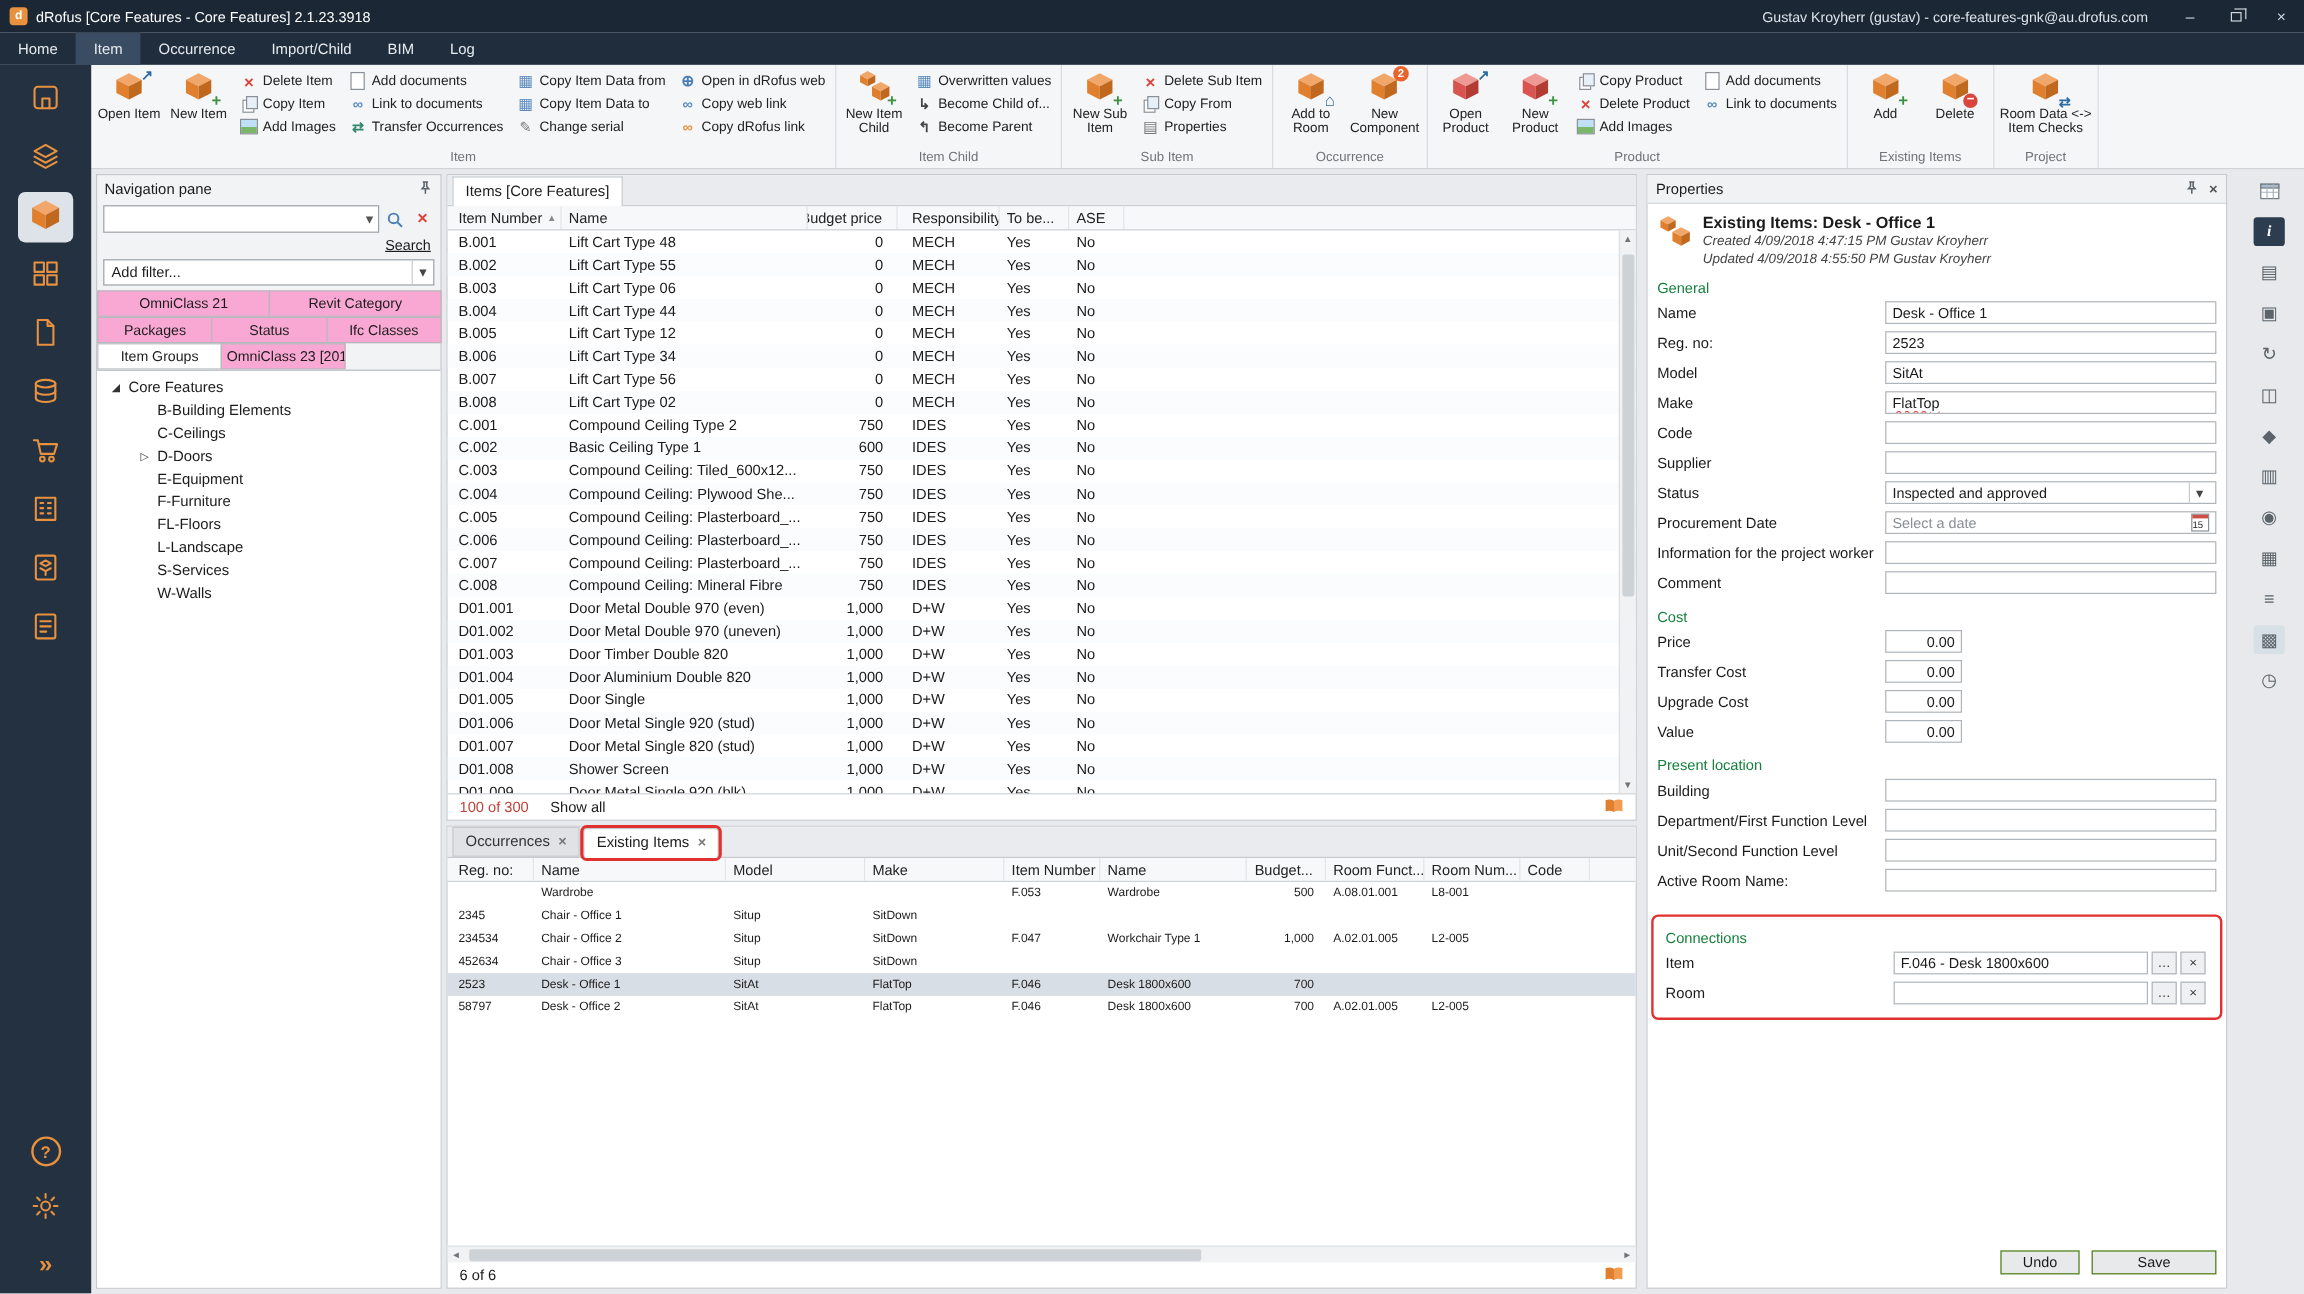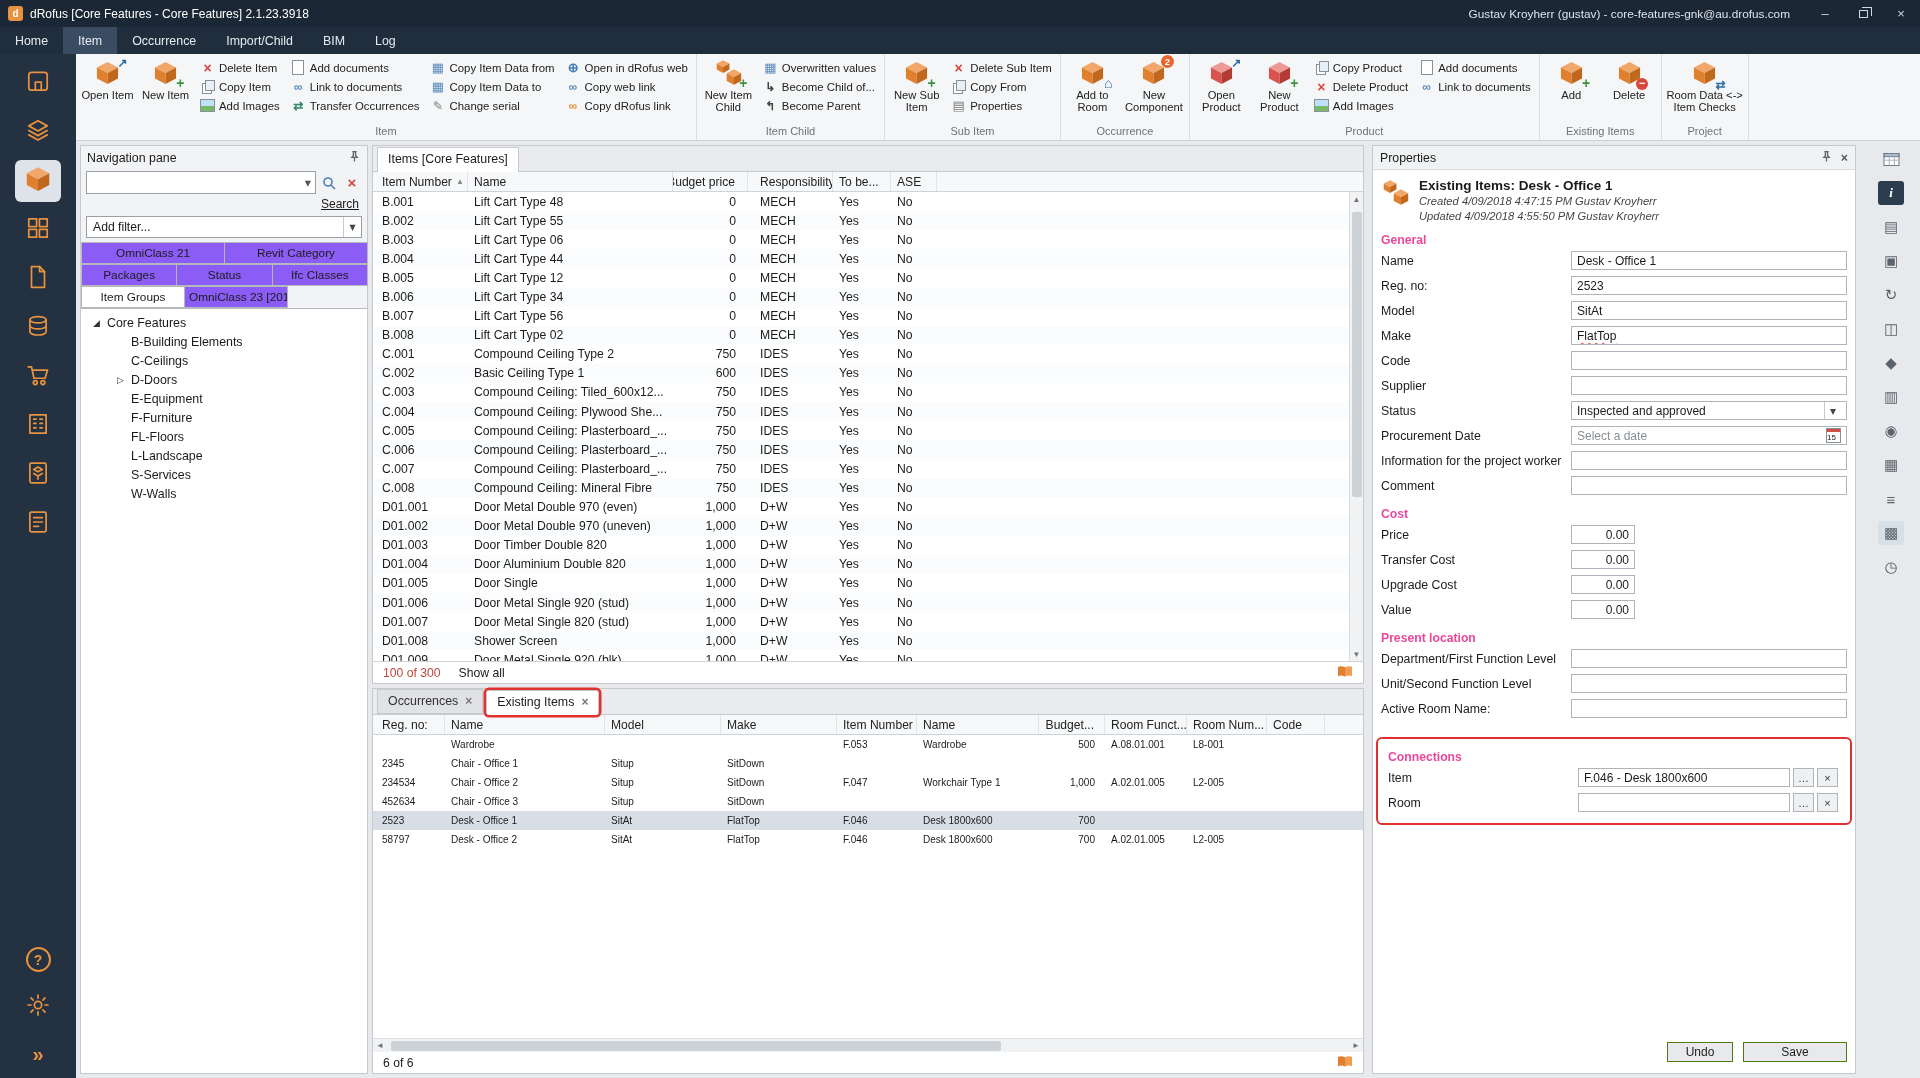--- a/index.html
+++ b/index.html
@@ -61,21 +61,21 @@
 .navpane{position:absolute;left:80px;top:145px;width:288px;bottom:4px;background:#f2f3f5;border:1px solid #c6cacd;display:flex;flex-direction:column;font-size:12.4px}
 .np-head{height:24px;display:flex;align-items:center;justify-content:space-between;padding:0 6px;flex:none}
 .np-search{display:flex;align-items:center;margin:1px 5px;gap:3px;flex:none}
 .np-input{flex:1;height:23px;background:#fff;border:1px solid #9aa0a6;display:flex;align-items:center;justify-content:flex-end;padding:0 4px;color:#555}
 .np-sbtn{width:20px;text-align:center;display:flex;justify-content:center}
 .np-clear{color:#d9463e;font-weight:bold;font-size:15px}
 .np-searchlink{text-align:right;padding:2px 8px 3px;font-size:12px;text-decoration:underline;flex:none}
 .np-filter{margin:2px 5px 4px;height:22px;background:#fff;border:1px solid #9aa0a6;display:flex;align-items:center;justify-content:space-between;padding-left:6px;font-size:12.2px;flex:none}
 .np-filter .dd{width:18px;border-left:1px solid #c8ccd0;text-align:center;color:#444;align-self:stretch;display:flex;align-items:center;justify-content:center}
 .ftabs{display:flex;flex:none}
-.ftab{flex:1;border:1px solid #b5b9bd;background:#8b5cf6;font-size:11.8px;text-align:center;padding:3px 4px;white-space:nowrap;overflow:hidden;margin-right:-1px}
+.ftab{flex:1;border:1px solid #b5b9bd;background:#f9a8d4;font-size:11.8px;text-align:center;padding:3px 4px;white-space:nowrap;overflow:hidden;margin-right:-1px}
 .ftab.active{background:#fff}
 .ftab.narrow{flex:0 0 104px}
 .tree{flex:1;background:#fff;border-top:1px solid #b5b9bd;padding:4px 0;font-size:12.4px;overflow:hidden}
 .tnode{height:19px;display:flex;align-items:center;gap:5px;padding-left:10px}
 .texp{width:11px;font-size:9px;color:#333;flex:none;text-align:center}
 .tchild{padding-left:34px}
 
 .thead{display:flex;height:20px;background:#f7f8f9;border-bottom:1px solid #cfd3d6;font-size:12.1px;color:#222;flex:none}
 .th{display:flex;align-items:center;padding-left:6px;border-right:1px solid #e2e5e8;overflow:hidden;white-space:nowrap;gap:4px}
 .sort{font-size:8px;color:#888}
@@ -108,21 +108,21 @@
 .hthumb{height:10px;width:610px;background:#cdd2d6;border-radius:2px;margin-left:4px}
 .bfoot{height:21px;display:flex;align-items:center;justify-content:space-between;padding:0 10px;font-size:12.2px;flex:none}
 
 .propspane{position:absolute;left:1372px;top:145px;width:484px;bottom:4px;background:#fff;border:1px solid #c6cacd;font-size:12.3px}
 .pp-head{height:24px;background:#f0f2f4;border-bottom:1px solid #d6dade;display:flex;align-items:center;justify-content:space-between;padding:0 7px}
 .pp-hicons{display:flex;gap:8px;align-items:center}
 .pp-close{color:#555;font-weight:bold}
 .pp-title-row{display:flex;gap:9px;padding:8px 8px 0}
 .pp-title{font-size:13.5px;font-weight:bold;margin-bottom:1px}
 .pp-meta{font-style:italic;font-size:11.2px;color:#444;line-height:15px}
-.psec{color:#ec4899;margin:9px 0 1px 8px;font-weight:bold;font-size:12.2px}
+.psec{color:#15803d;margin:9px 0 1px 8px;font-weight:normal;font-size:12.2px}
 .prow{display:flex;align-items:center;height:25px;padding:0 8px}
 .plabel{width:190px;flex:none;overflow:hidden;white-space:nowrap}
 .pval{flex:1;display:flex;align-items:center;gap:3px;min-width:0}
 .ibox{flex:1;height:19px;background:#fff;border:1px solid #aeb4ba;display:flex;align-items:center;padding:0 5px;font-size:12px;overflow:hidden;white-space:nowrap}
 .ibox.num{flex:none;width:64px;justify-content:flex-end}
 .ibox.conn{flex:none;width:212px}
 .ph{color:#8a8f94}
 .wavy{text-decoration:underline wavy #d9463e 1px;text-underline-offset:2px}
 .selarrow{margin-left:auto;width:17px;align-self:stretch;border-left:1px solid #c6cacd;display:flex;align-items:center;justify-content:center;color:#444;flex:none}
 .cal{width:15px;height:15px;border:1px solid #8a9097;background:#fff;position:relative;font-size:8px;display:flex;align-items:flex-end;justify-content:flex-start;flex:none;margin-left:auto}
@@ -1181,20 +1181,28 @@
         <span class="plabel">Value</span>
         <div class="pval">
           <div class="ibox num">
             <span>0.00</span>
           </div>
         </div>
       </div>
 
     <div class="psec">Present location</div>
     <div class="prow">
+        <span class="plabel">Building</span>
+        <div class="pval">
+          <div class="ibox">
+            <span></span>
+          </div>
+        </div>
+      </div>
+    <div class="prow">
         <span class="plabel">Department/First Function Level</span>
         <div class="pval">
           <div class="ibox">
             <span></span>
           </div>
         </div>
       </div>
     <div class="prow">
         <span class="plabel">Unit/Second Function Level</span>
         <div class="pval">

